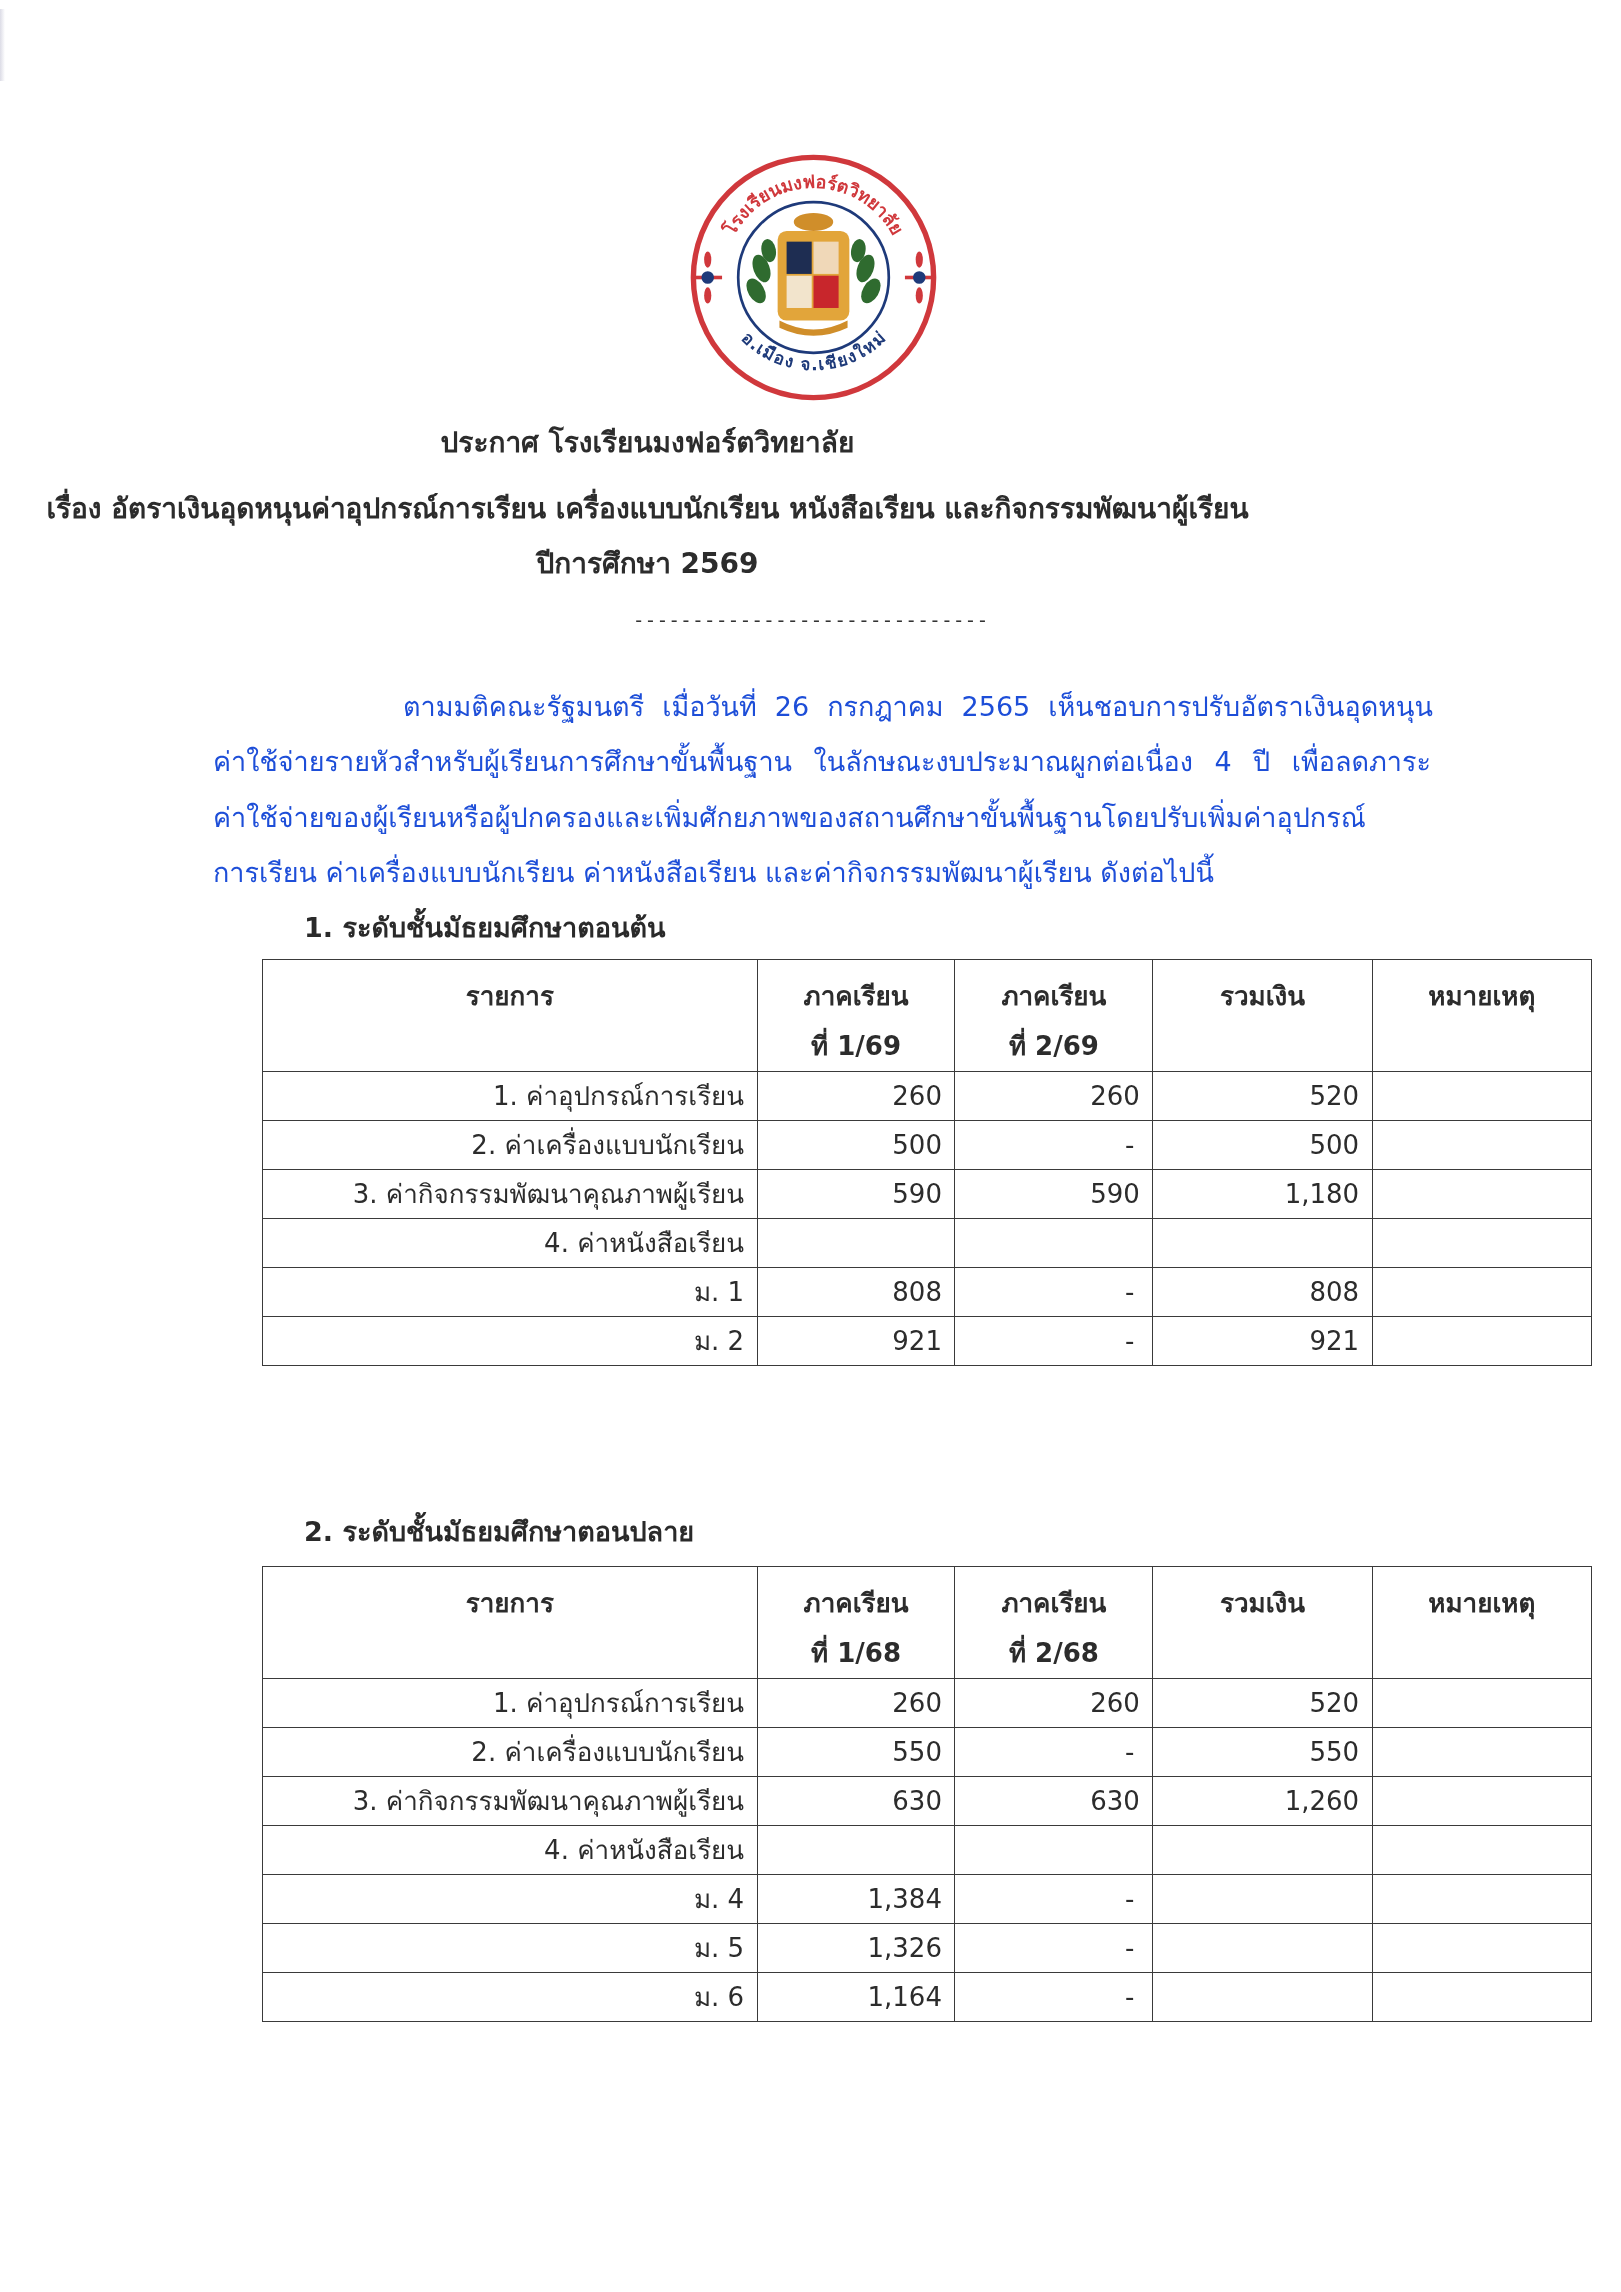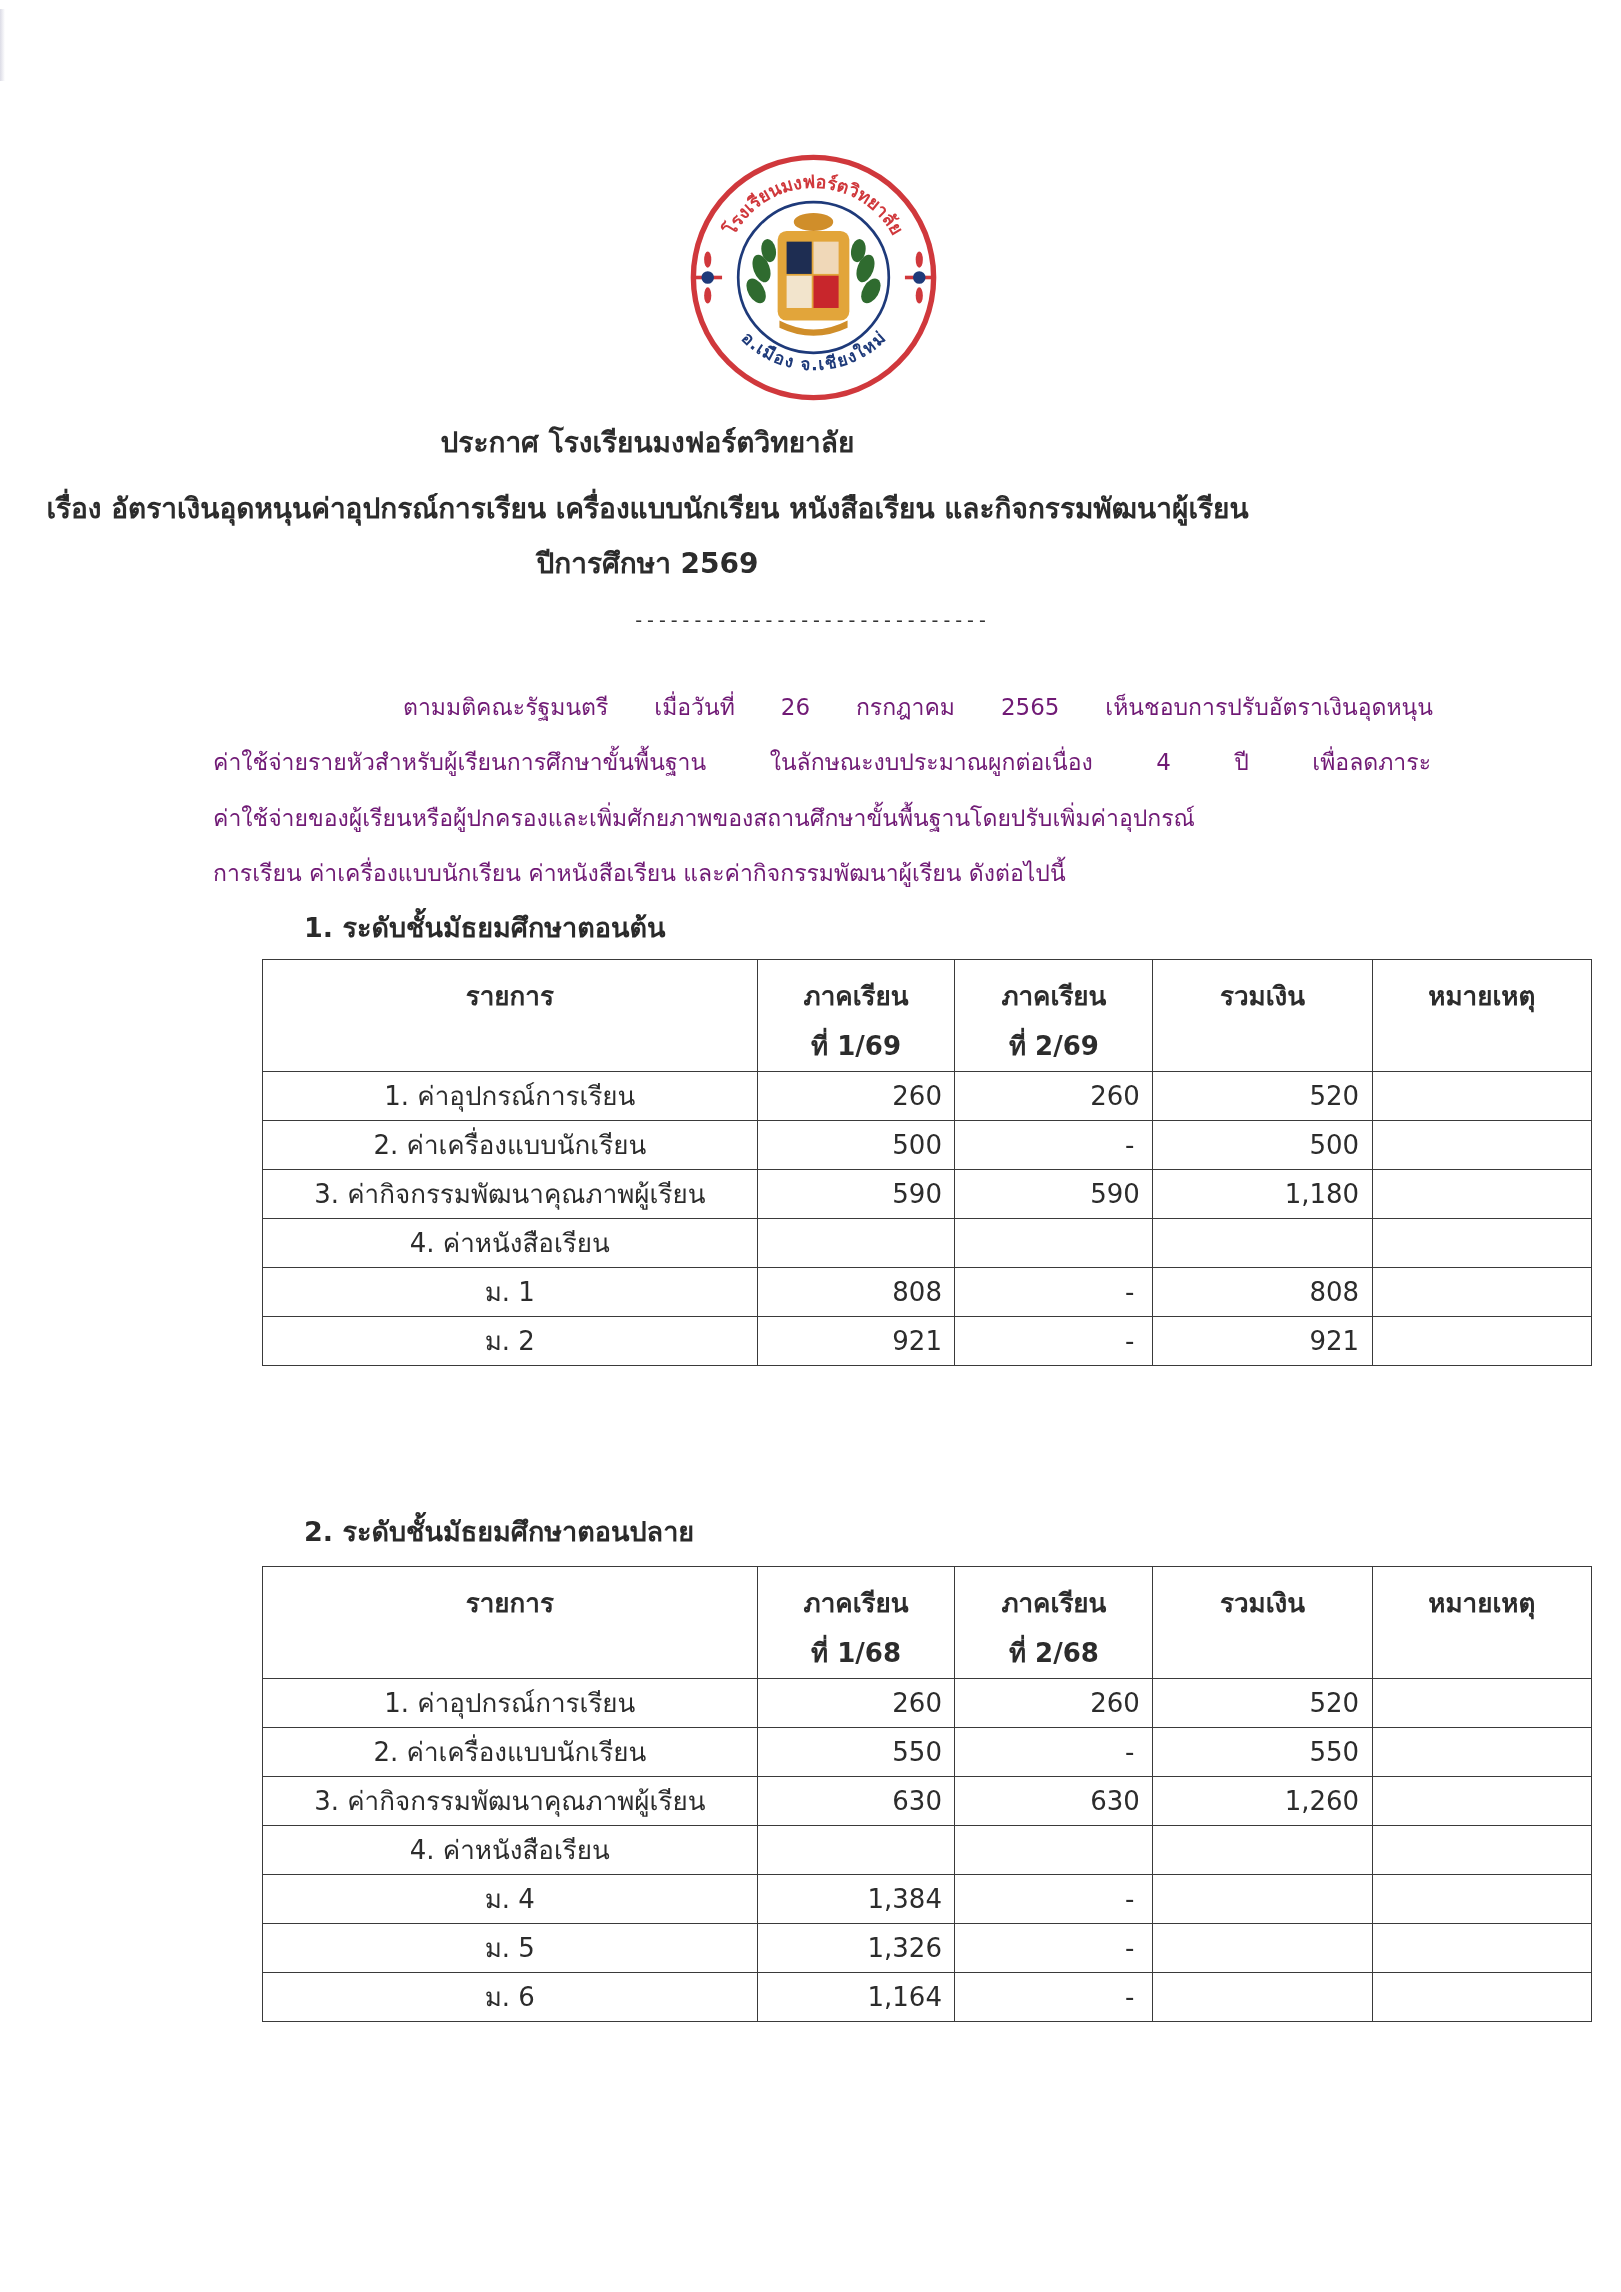--- a/index.html
+++ b/index.html
@@ -24,21 +24,21 @@
   .title-1 { top: 425px; }
   .title-2 { top: 491px; }
   .title-3 { top: 546px; }
   .dash-line {
     position: absolute; top: 609px; left: 0; width: 1621px; text-align: center;
     font-family: "DejaVu Sans Mono", monospace; font-size: 19.7px; letter-spacing: 0px; color: #333;
   }
   
   .para {
     position: absolute; left: 213px; width: 1218px;
-    font-size: 23px; line-height: 56px; color: #701a75;
+    font-size: 27px; line-height: 56px; color: #1d4ed8;
   }
   .para-l1 { top: 679px; left: 403px; width: 1030px; text-align: justify; text-align-last: justify; }
   .para-l2 { top: 734px; text-align: justify; text-align-last: justify; }
   .para-l3 { top: 790px; text-align: justify; text-align-last: justify; }
   .para-l4 { top: 845px; }
   
   .section-title {
     position: absolute; left: 304px; font-size: 27px; font-weight: bold; color: #2a2a2a;
   }
   .sec1 { top: 906px; text-align: center; }
@@ -48,21 +48,21 @@
     position: absolute; left: 262px; width: 1330px; border-collapse: collapse;
     font-size: 26px; color: #2c2c2c;
   }
   table.fee td, table.fee th {
     border: 1.8px solid #3a3a3a; padding: 0 12.5px; height: 48px; vertical-align: middle;
   }
   table.fee th {
     font-weight: bold; vertical-align: top; padding-top: 10.7px; height: 92px; line-height: 50px;
   }
   table.fee th.item-col { text-align: center; }
-  table.fee td.item { text-align: center; }
+  table.fee td.item { text-align: right; }
   table.fee td.num { text-align: right; }
   table.fee td.dash { text-align: right; padding-right: 18px; }
   .t1 { top: 959px; }
   .t2 { top: 1566px; }
   col.c1 { width: 460px; }
   col.c2 { width: 184px; }
   col.c3 { width: 184px; }
   col.c4 { width: 204px; }
   col.c5 { width: 204px; }
 </style>

